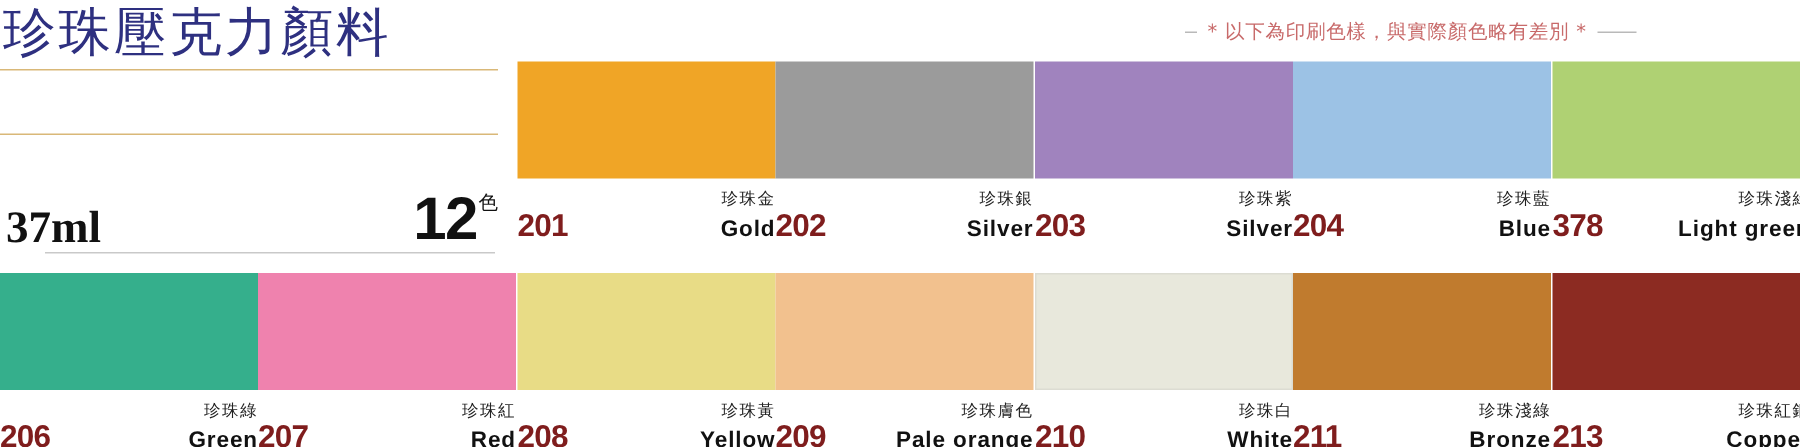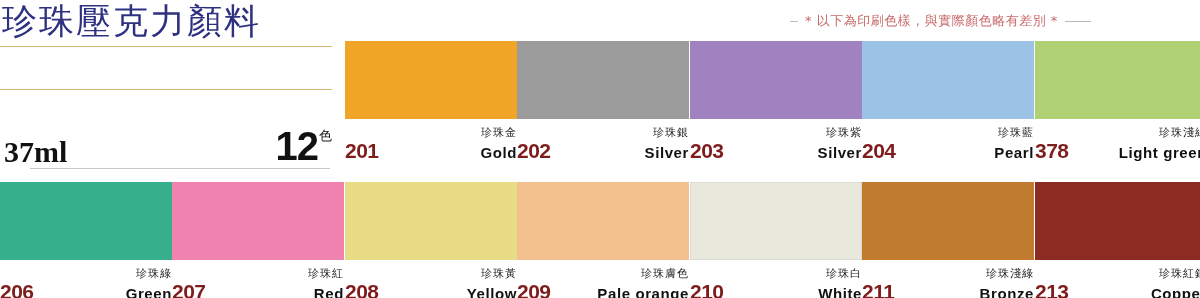--- a/index.html
+++ b/index.html
@@ -142,21 +142,21 @@
           <span class="num">203</span>
           <span class="name-cn">珍珠紫</span>
           <span class="name-en">Silver</span>
         </div>
       </div>
       <div class="cell" style="left: 862px; top: 41px;">
         <div class="chip" style="background: rgb(156, 194, 229);"></div>
         <div class="labels">
           <span class="num">204</span>
           <span class="name-cn">珍珠藍</span>
-          <span class="name-en">Pearl</span>
+          <span class="name-en">Blue</span>
         </div>
       </div>
       <div class="cell" style="left: 1035px; top: 41px;">
         <div class="chip" style="background: rgb(175, 209, 115);"></div>
         <div class="labels">
           <span class="num">378</span>
           <span class="name-cn">珍珠淺綠</span>
           <span class="name-en">Light green</span>
         </div>
       </div>

